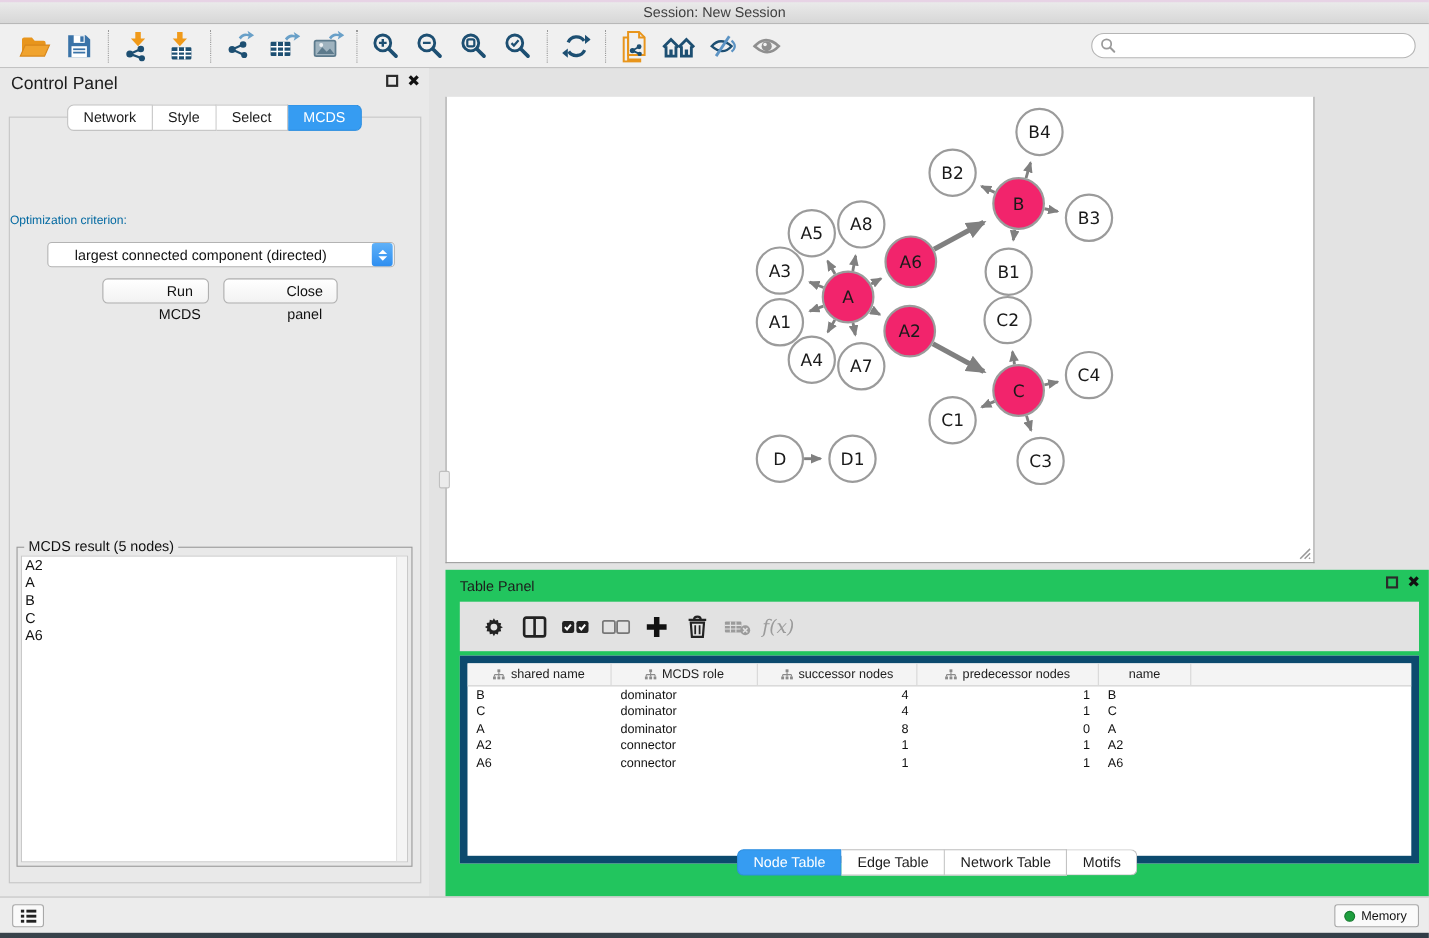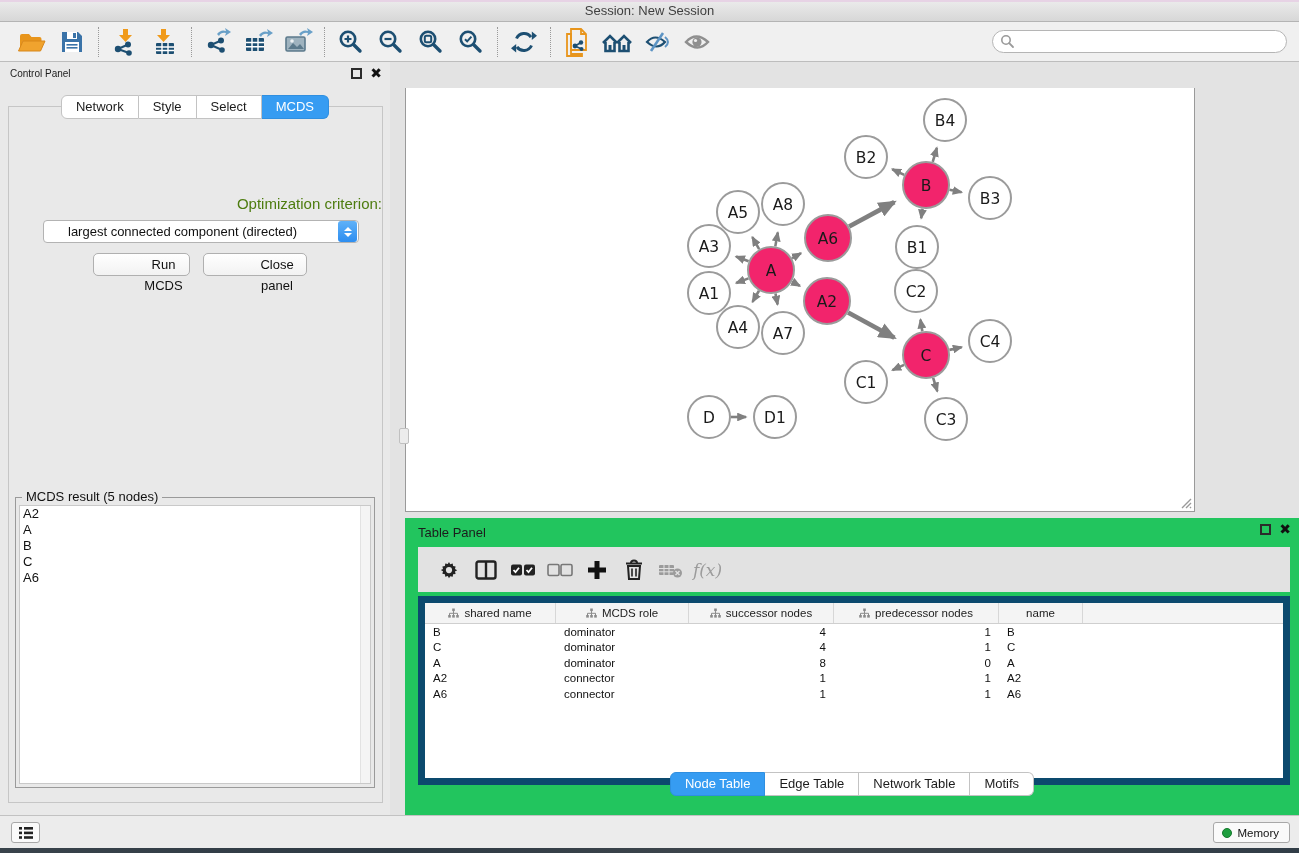--- a/index.html
+++ b/index.html
@@ -17,34 +17,34 @@
     background:#f0f0f0; border-bottom:1px solid #bdbdbd; display:flex; align-items:center; padding-left:12px; }
   .tb-btn { width:40px; height:34px; display:flex; align-items:center; justify-content:center; cursor:pointer; flex:0 0 auto; }
   .tb-sep { width:1px; height:30px; margin:0 6px; border-left:1px dotted #9a9a9a; flex:0 0 auto; }
   #search-wrap { margin-left:auto; margin-right:12px; position:relative; width:295px; height:23px; }
   #search-wrap input { width:100%; height:100%; border:1px solid #b5b5b5; border-radius:12px; background:#fff; padding:0 10px 0 26px; font-size:12px; outline:none; color:#333; }
   #search-wrap .mag { position:absolute; left:8px; top:4px; }
 
   
   #control-panel { position:absolute; left:0; top:62px; width:390px; height:753px; background:#e9e9e9; }
   #cp-header { position:absolute; left:0; top:0; width:100%; height:26px; }
-  #cp-header .ttl { position:absolute; left:10px; top:6px; font-size:10px; color:#1c1c1c;text-align:right; }
+  #cp-header .ttl { position:absolute; left:10px; top:6px; font-size:16px; color:#1c1c1c;text-align:right; }
   .panel-icons { position:absolute; right:8px; top:6px; display:flex; gap:8px; align-items:center; }
   .float-box { width:11px; height:11px; border:2px solid #2b2b2b; display:inline-block; }
   .close-x { font-size:14px; font-weight:bold; color:#111; line-height:11px; cursor:pointer; }
 
   .seg-tabs { display:flex; }
   #cp-tabs { position:absolute; left:0; right:0; top:33px; justify-content:center; z-index:2; }
   .seg-tab { background:#fff; border:1px solid #c3c3c3; border-left:none; padding:3px 14px 4px; font-size:13px; color:#1c1c1c; cursor:pointer; }
   .seg-tab:first-child { border-left:1px solid #c3c3c3; border-radius:6px 0 0 6px; }
   .seg-tab:last-child { border-radius:0 6px 6px 0; }
   .seg-tab.selected { background:#369cf2; border-color:#36 9cf2; border-color:#2f8fe0; color:#fff; }
 
   #cp-content { position:absolute; left:8px; right:7px; top:44px; bottom:12px; border:1px solid #c6c6c6; background:#e9e9e9; }
-  #opt-label { position:absolute; left:0; right:0; top:88px; text-align:right; font-size:15px; color:#4d7c0f; }
+  #opt-label { position:absolute; left:0; right:0; top:88px; text-align:left; font-size:11px; color:#0369a1; }
   #criterion { position:absolute; left:34px; top:113px; width:316px; height:23px; background:#fff; border:1px solid #b3b3b3; border-radius:4px; display:flex; align-items:center; cursor:pointer; }
   #criterion .val { flex:1; padding-left:8px; font-size:13px; color:#111; white-space:nowrap;margin-left:16px; }
   #criterion .stepper { width:19px; height:21px; margin-right:1px; border-radius:3px; background:linear-gradient(#5fb1f8,#2e8ef0); display:flex; flex-direction:column; align-items:center; justify-content:center; gap:2px; }
   .chev-up { width:0; height:0; border-left:4px solid transparent; border-right:4px solid transparent; border-bottom:4px solid #fff; }
   .chev-dn { width:0; height:0; border-left:4px solid transparent; border-right:4px solid transparent; border-top:4px solid #fff; }
   .cp-btn { position:absolute; top:146px; height:23px; background:linear-gradient(#ffffff,#f2f2f2); border:1px solid #b0b0b0; border-radius:5px; font-size:13px; color:#111; text-align:center; line-height:21px; cursor:pointer;padding-left:44px; }
   #run-btn { left:84px; width:97px; }
   #closep-btn { left:194px; width:104px; }
 
   #result-fieldset { position:absolute; left:6px; right:7px; top:390px; bottom:14px; border:1px solid #9a9a9a; }

